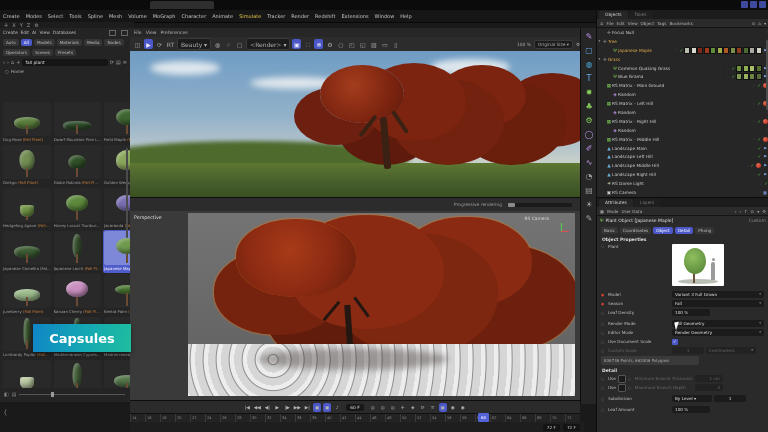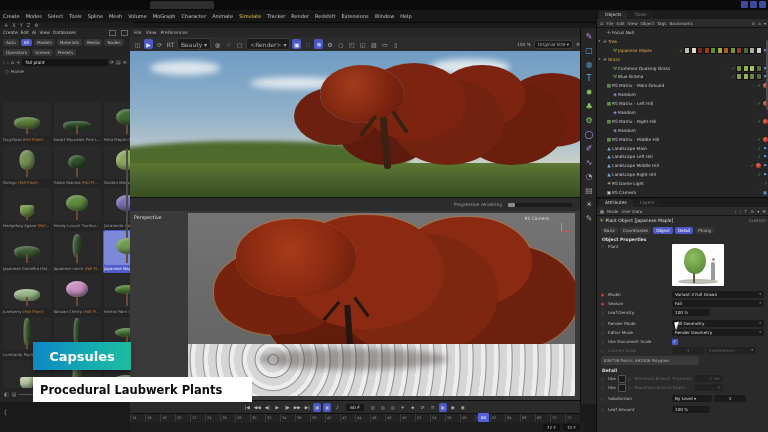--- a/index.html
+++ b/index.html
@@ -160,21 +160,21 @@
   #plant-thumb{width:52px;height:42px;background:#fff;border-radius:1px;position:relative;overflow:hidden;}
   #pt-crown{position:absolute;left:12px;top:4px;width:22px;height:26px;border-radius:50%;background:radial-gradient(circle at 40% 35%,#8fbf5e,#4f7d33);}
   #pt-trunk{position:absolute;left:21px;top:26px;width:2px;height:13px;background:#6b5138;}
   #pt-man{position:absolute;right:9px;top:18px;width:4px;height:18px;background:#9a9a9a;border-radius:2px 2px 0 0;}
   #pt-head{position:absolute;right:9.5px;top:14px;width:3px;height:3px;border-radius:50%;background:#9a9a9a;}
   #pt-shadow{position:absolute;left:6px;bottom:2px;width:40px;height:5px;background:rgba(120,130,110,.5);border-radius:50%;}
   #stats-bar{margin:1px 4px;background:#3a3a3a;border-radius:2px;font-size:4px;color:#aaa;padding:2px 3px;width:92px;}
   #cursor{position:absolute;width:0;height:0;border-left:5px solid #fff;border-bottom:8px solid transparent;
           filter:drop-shadow(0 0 1px #000);transform:rotate(-12deg);left:78px;top:124px;z-index:5;}
   
-  #capsules{left:33px;top:342px;width:98px;height:28px;display:flex;align-items:center;justify-content:center;
+  #capsules{left:33px;top:324px;width:98px;height:28px;display:flex;align-items:center;justify-content:center;
             background:linear-gradient(100deg,#0f86c6,#14a9b2 55%,#1fbd9f);color:#fff;font-size:13px;font-weight:bold;
             box-shadow:0 2px 5px rgba(0,0,0,.4);z-index:10;}
   #proc-title{left:33px;top:377px;width:219px;height:25px;display:flex;align-items:center;background:#fff;color:#0c0c0c;
               font-size:11.5px;font-weight:bold;padding-left:7px;box-sizing:border-box;z-index:10;white-space:nowrap;}
   #corner-arrow{left:3px;top:408px;font-size:6px;color:#777;}
 </style>
 </head>
 <body>
 
 <div id="app">
@@ -919,14 +919,13 @@
     <div class="arow" style="margin-top:2px;">
       <span class="bullet">○</span>
       <span class="albl">Leaf Amount</span>
       <span class="field" style="width:32px;">100 %</span>
     </div>
   </div>
 
   <div id="corner-arrow" class="abs">❬</div>
 
   <div id="capsules" class="abs">Capsules</div>
-  <div id="proc-title" class="abs">Procedural Laubwerk Plants</div>
 </div>
 
 </body></html>

